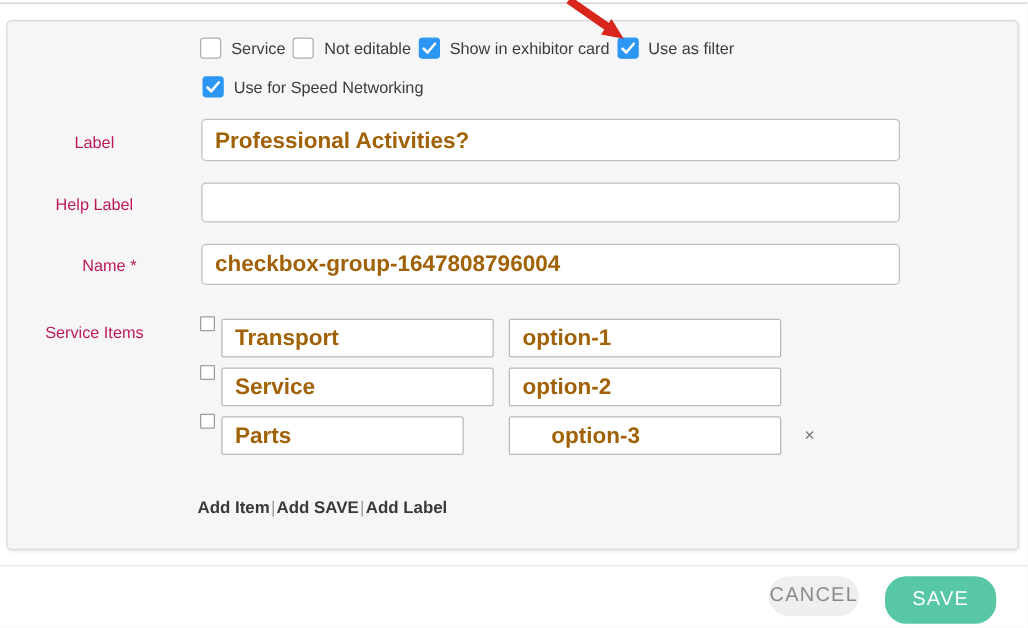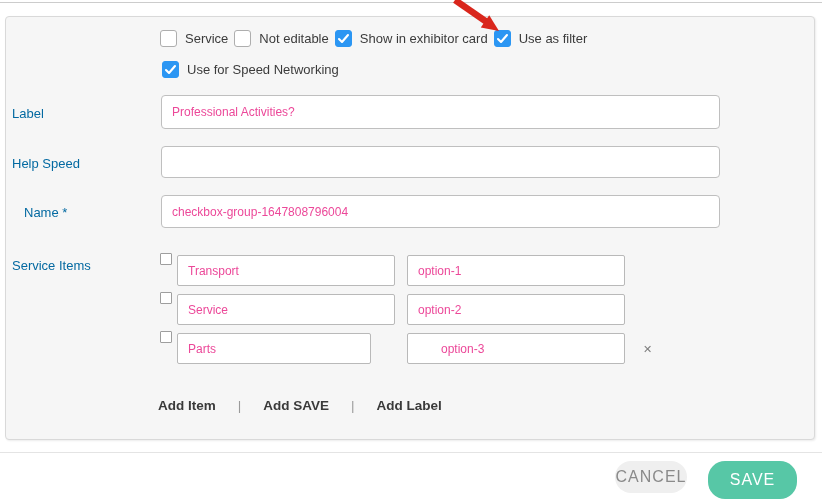--- a/index.html
+++ b/index.html
@@ -20,31 +20,31 @@
 
   
   .cb-row{display:flex;align-items:center;}
   .cb-item{display:flex;align-items:center;margin-right:6px;cursor:pointer;}
   .cb-box{width:17px;height:17px;border-radius:3px;box-sizing:border-box;flex:0 0 auto;margin-right:8px;}
   .cb-box.unchecked{background:#ffffff;border:1px solid #aeaeae;}
   .cb-box.checked{background:#2b96f3;border:1px solid #2b96f3;display:flex;align-items:center;justify-content:center;}
   .cb-label{font-size:13px;color:#3b3b3b;white-space:nowrap;}
 
   
-  .field-label{left:0;width:151px;text-align:left;font-size:13px;color:#0369a1;padding-left:12px;}
+  .field-label{left:0;width:151px;text-align:center;font-size:13px;color:#be185d;}
   .tinput{
     box-sizing:border-box;background:#ffffff;border:1px solid #bfbfbf;border-radius:4px;
-    padding:0 10px;font-size:12px;color:#ec4899;font-family:inherit;outline:none;
+    padding:0 10px;font-size:18px;color:#a16207;font-family:inherit;outline:none;font-weight:bold;
   }
   .sel-input{border-radius:2px;border-color:#b9b9b9;}
   .sm-cb{width:12px;height:12px;background:#ffffff;border:1px solid #9e9e9e;border-radius:1px;box-sizing:border-box;cursor:pointer;}
   .remove-x{font-size:11px;color:#7d7d7d;cursor:pointer;line-height:1;}
 
   
-  .links{display:flex;align-items:center;gap:22px;font-size:13.5px;font-weight:700;color:#3a3a3a;}
+  .links{display:flex;align-items:center;gap:1px;font-size:13.5px;font-weight:700;color:#3a3a3a;}
   .links .lnk{cursor:pointer;white-space:nowrap;}
   .links .sep{color:#9a9a9a;font-weight:400;}
 
   
   .btn{
     display:flex;align-items:center;justify-content:center;
     border:none;border-radius:17px;font-family:inherit;font-size:16px;
     letter-spacing:1px;cursor:pointer;box-sizing:border-box;
   }
   .btn-cancel{left:615px;top:461px;width:72px;height:32px;background:#efefef;color:#8a8a8a;}
@@ -96,21 +96,21 @@
         <polyline points="2,7 5,10 11,3" fill="none" stroke="#ffffff" stroke-width="2.1" stroke-linecap="round" stroke-linejoin="round"></polyline>
       </svg>
     </span>
     <span class="cb-label">Use for Speed Networking</span>
   </div>
 </div>
 
 <div class="abs field-label" style="top:106px;">Label</div>
 <input class="abs tinput" style="left: 161px; top: 95px; width: 559px; height: 34px;" value="Professional Activities?">
 
-<div class="abs field-label" style="top:156px;">Help Speed</div>
+<div class="abs field-label" style="top:156px;">Help Label</div>
 <input class="abs tinput" style="left: 161px; top: 146px; width: 559px; height: 32px;" value="">
 
 <div class="abs field-label" style="top:205px;margin-left:12px;">Name *</div>
 <input class="abs tinput" style="left: 161px; top: 195px; width: 559px; height: 33px;" value="checkbox-group-1647808796004">
 
 <div class="abs field-label" style="top:258px;">Service Items</div>
 
 <div class="abs sm-cb" style="left:160px;top:253px;"></div>
 <input class="abs tinput sel-input" style="left: 177px; top: 255px; width: 218px; height: 31px;" value="Transport">
 <input class="abs tinput sel-input" style="left: 407px; top: 255px; width: 218px; height: 31px;" value="option-1">

